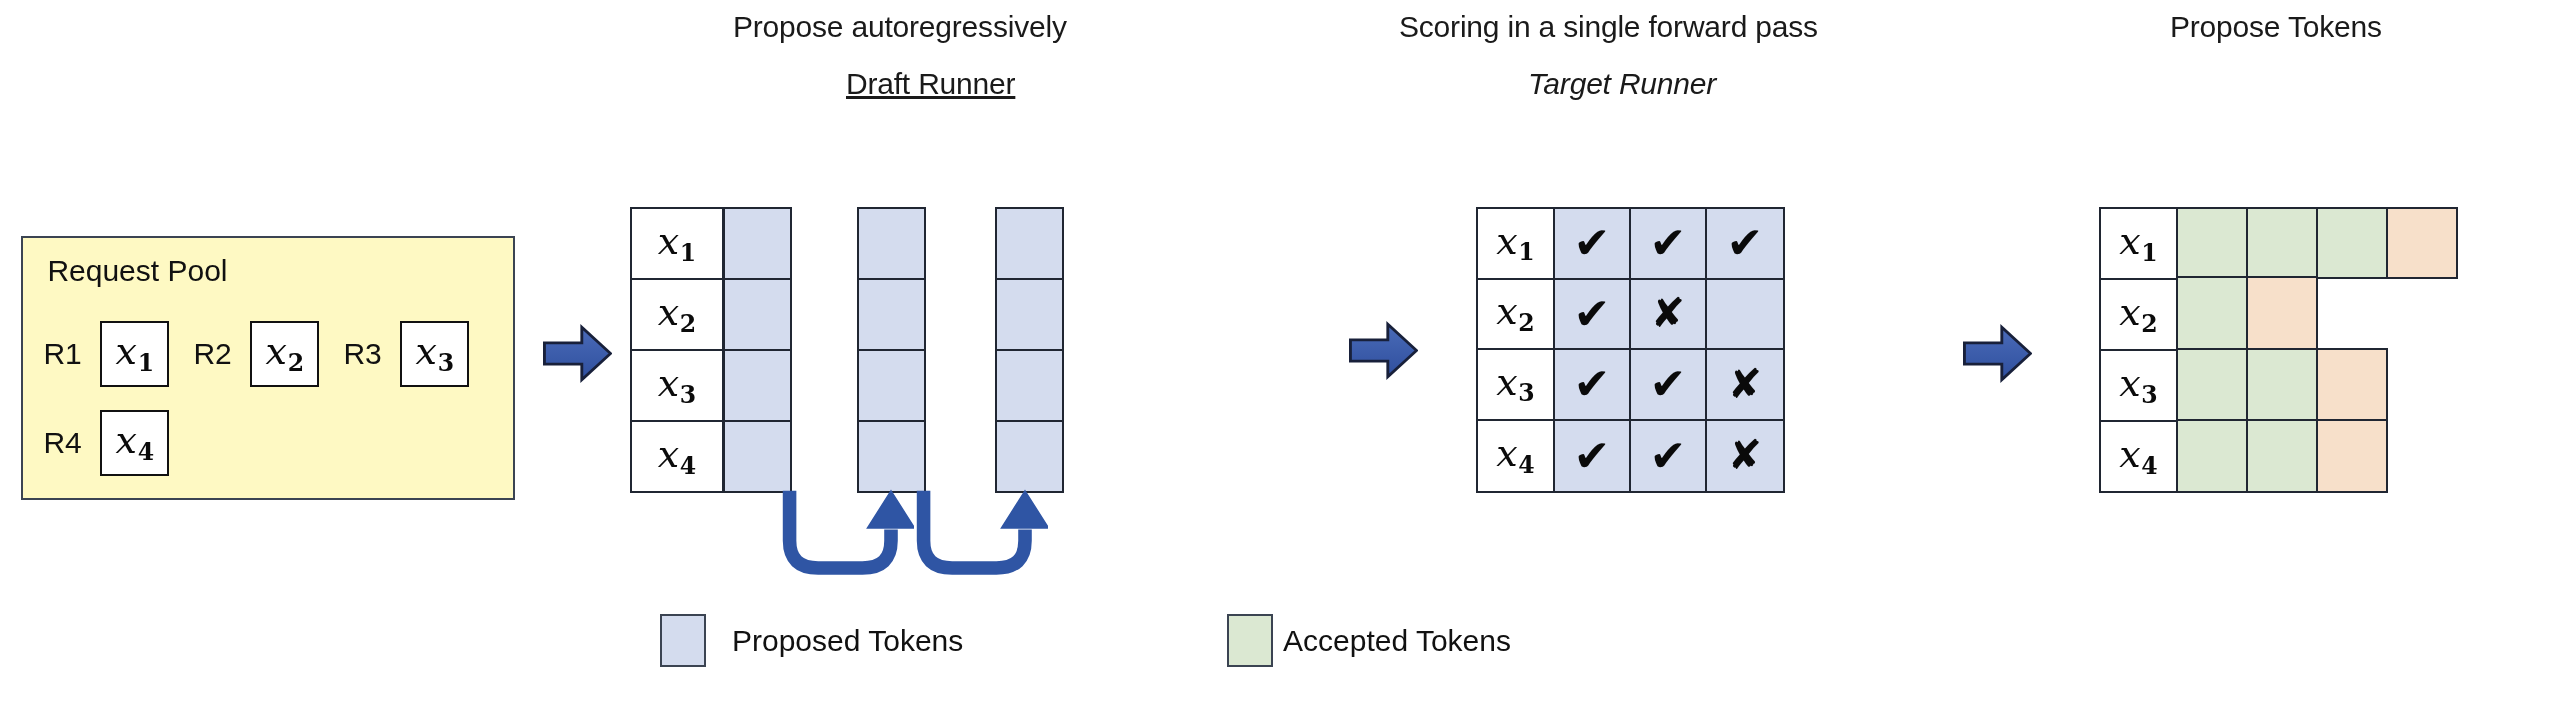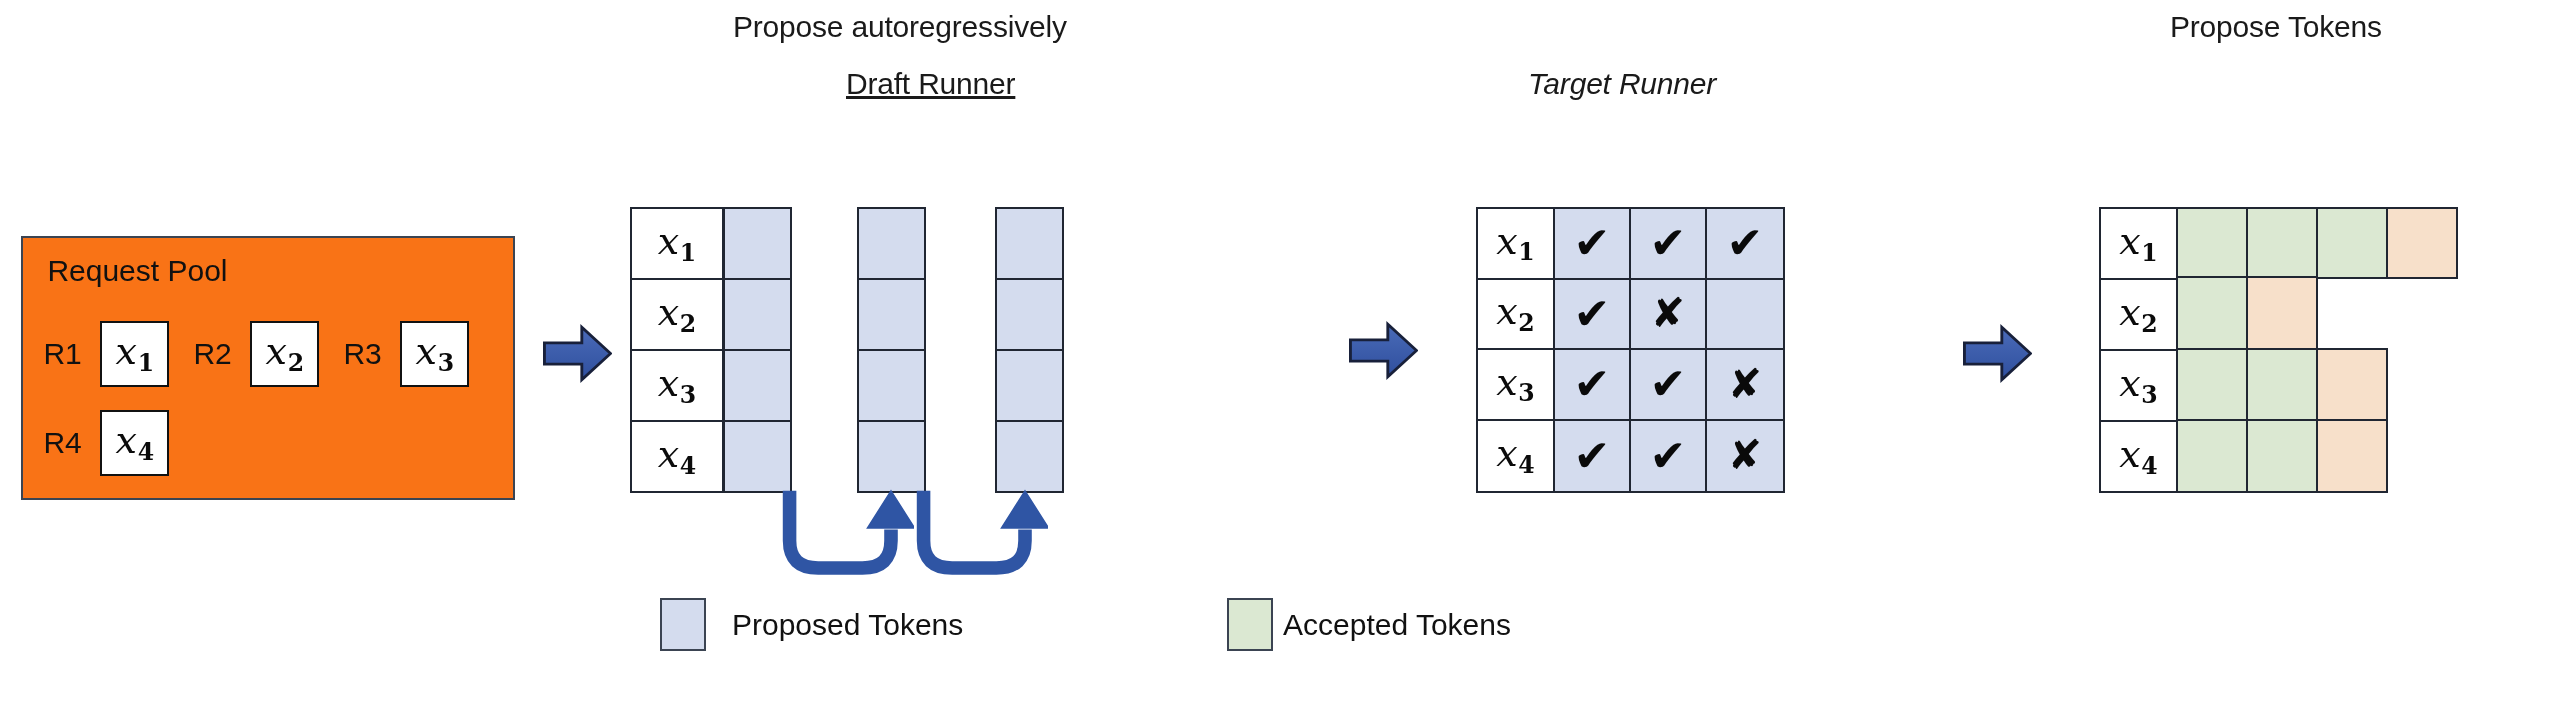--- a/index.html
+++ b/index.html
@@ -29,21 +29,21 @@
   }
 
   
   .request-pool {
     position: absolute;
     left: 21.4px;
     top: 236px;
     width: 494px;
     height: 264px;
     border: 2.1px solid #3b4452;
-    background: #f97316;
+    background: #fef9c3;
     box-sizing: border-box;
   }
   .pool-title {
     position: absolute;
     left: 24px;
     top: 15.7px;
     font-size: 30px;
     color: #111;
     white-space: nowrap;
   }
@@ -233,21 +233,21 @@
     margin-top: -2.1px;
   }
   .accept-row:first-child .accept-cell { margin-top: 0; }
   .c-green { background: #dbe8d2; }
   .c-orange { background: #f7e0ca; }
 
   
   .legend {
     position: absolute;
     left: 0;
-    top: 598px;
+    top: 614px;
     width: 2576px;
     height: 79px;
   }
   .legend-item {
     position: absolute;
     display: flex;
     align-items: center;
     gap: 26px;
     top: 0;
   }
@@ -264,20 +264,21 @@
   }
 </style>
 </head>
 <body>
 
 <div class="stage">
 
   <div class="caption" style="left:733px; top:10px;">Propose autoregressively</div>
   <div class="caption" style="left:846px; top:67px;text-decoration:underline;">Draft Runner</div>
 
+  <div class="caption" style="left:1399px; top:10px;">Scoring in a single forward pass</div>
   <div class="caption" style="left:1528px; top:67px;font-style:italic;">Target Runner</div>
 
   <div class="caption" style="left:2170px; top:10px;">Propose Tokens</div>
 
   <div class="request-pool">
     <div class="pool-title">Request Pool</div>
     <div class="pool-grid">
 
       <div class="pool-cell">
         <span class="pool-label">R1</span>

